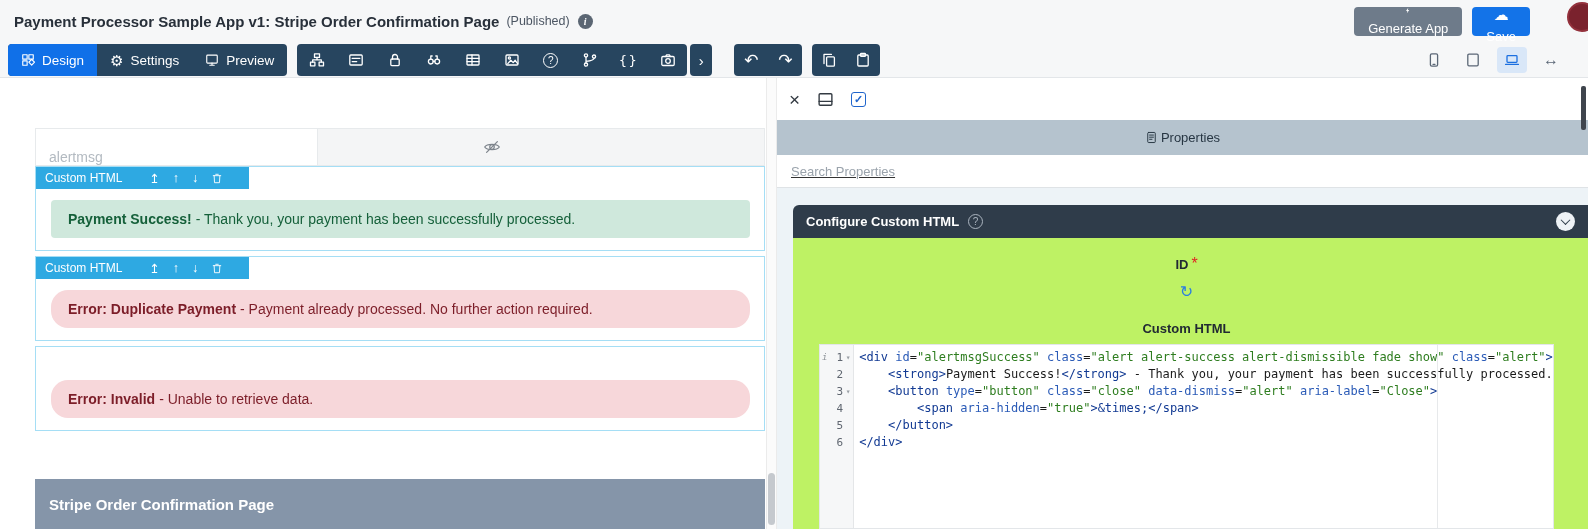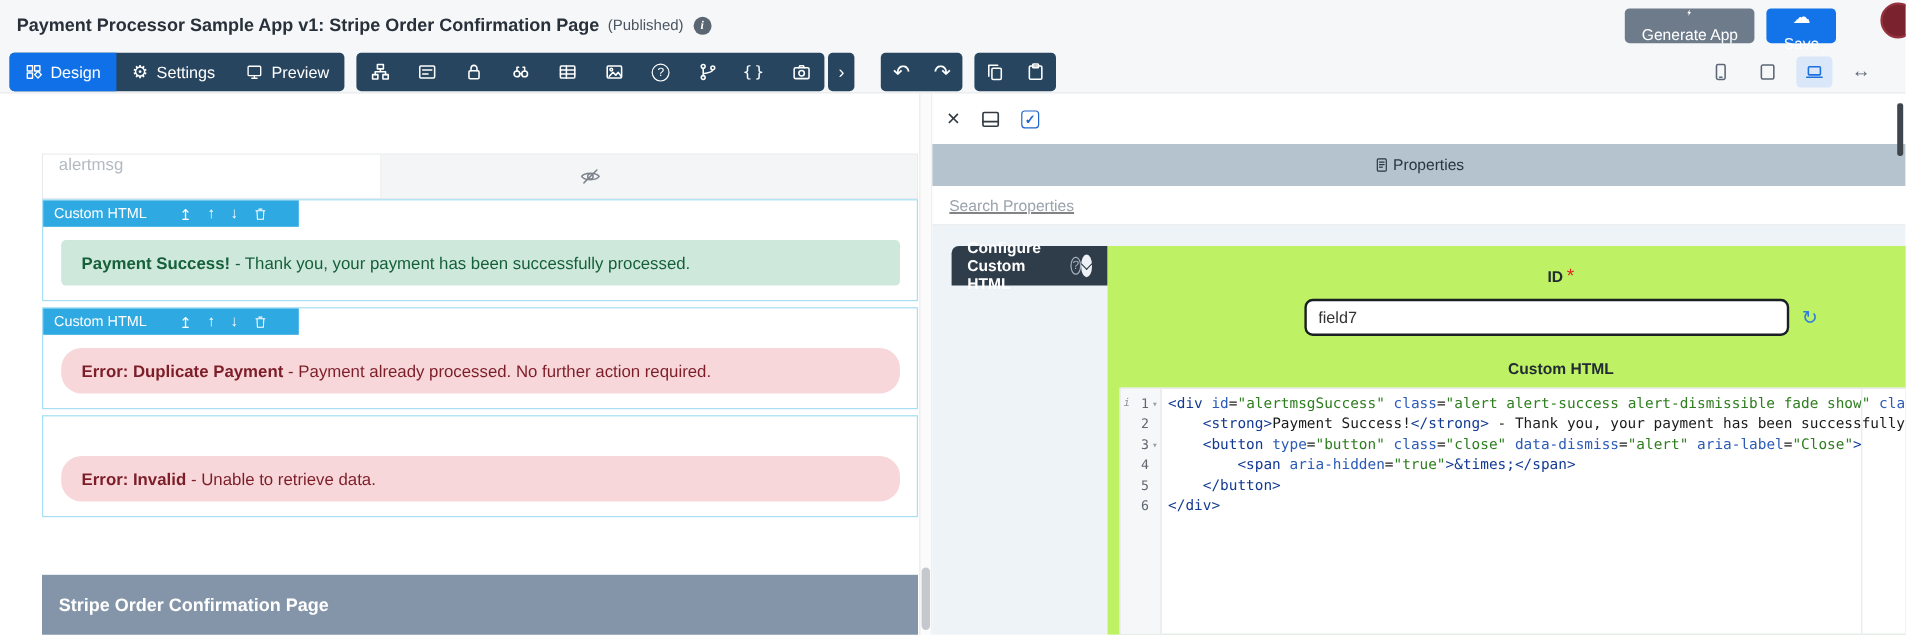--- a/index.html
+++ b/index.html
@@ -41,21 +41,21 @@
   .devices { margin-left:auto; display:flex; align-items:center; gap:9px; color:#5b6776;
              margin-right:14px; }
   .dev { width:30px; height:26px; display:flex; align-items:center; justify-content:center;
          cursor:pointer; border-radius:4px; }
   .dev.active { background:#d9e7f8; color:#1b6fe0; }
 
   
   .canvas { position:absolute; top:78px; left:0; width:766px; bottom:0; background:#fff; }
   .canvas-inner { margin-left:35px; width:730px; }
   .field-row { margin-top:50px; height:38px; border:1px solid #e7eaec; display:flex; }
-  .field-left { width:282px; display:flex; align-items:flex-start; padding-left:13px;
+  .field-left { width:282px; display:flex; align-items:flex-end; padding-left:13px;
                 color:#b3bac1; font-size:14px; background:#fff; border-right:1px solid #e7eaec; }
   .field-right { flex:1; background:#f4f5f6; position:relative; }
   .eye-slash { position:absolute; left:165px; top:9px; color:#7d848c; }
 
   .region { border:1px solid #a5def5; position:relative; }
   .r2,.r3 { margin-top:5px; }
   .tagbar { height:22px; width:213px; background:#2ea9e2; color:#fff; display:flex;
             align-items:center; padding:0 9px; font-size:12px; cursor:pointer; }
   .tagbar .tb-label { margin-right:14px; }
   .tb-ic { margin-left:13px; font-size:12.5px; cursor:pointer; display:flex; align-items:center; }
@@ -95,21 +95,21 @@
   .ptab-styles { background:#d5dde2; color:#1f6fd6; }
 
   .psearch { height:33px; border-bottom:1px solid #dfe3e6; display:flex; align-items:center; }
   .psearch input { border:none; outline:none; width:100%; height:100%; padding-left:14px;
                    font-size:13px; color:#333; background:transparent;
                    font-family:"Liberation Sans",sans-serif;text-decoration:underline; }
   .psearch input::placeholder { color:#9aa3ac; }
 
   .pcontent { flex:1; background:#edf3f7; padding:17px 0 0 16px; display:flex;
               flex-direction:column; min-height:0; }
-  .card { flex:1; display:flex; flex-direction:row; min-height:0; }
+  .card { flex:1; display:flex; flex-direction:column; min-height:0; }
   .card-hdr { height:33px; background:#2f3c4a; border-radius:6px 0 0 0; display:flex;
               align-items:center; padding:0 13px; color:#fff; cursor:pointer; }
   .card-title { font-size:13px; font-weight:bold; }
   .card-help { margin-left:9px; color:#aab4bf; }
   .chev-circle { margin-left:auto; width:19px; height:19px; border-radius:50%; background:#eef2f6;
                  display:flex; align-items:center; justify-content:center; cursor:pointer; }
   .chev-down { width:7px; height:7px; border-left:1.7px solid #2f3c4a;
                border-bottom:1.7px solid #2f3c4a; transform:rotate(-45deg) translate(1px,-1px); }
   .card-body { flex:1; background:#bef264; padding:17px 18px 0 10px; display:flex;
                flex-direction:column; min-height:0;align-items:center; }
@@ -411,21 +411,20 @@
         <span class="card-help qcircle">?</span>
         <span class="chev-circle">
           <span class="chev-down"></span>
         </span>
       </div>
       <div class="card-body">
         <div>
           <span class="flabel">ID</span><span class="req">*</span>
         </div>
         <div class="id-row">
-          <input class="id-input" type="text" value="field7" style="">
           <span class="bind-ic">↻</span>
         </div>
 
         <div class="flabel code-label">Custom HTML</div>
 
         <div class="editor">
           <div class="gutter" id="code-gutter">
               <div class="gline">
                 <span class="lint">i</span>
                 <span class="lnum">1</span>

